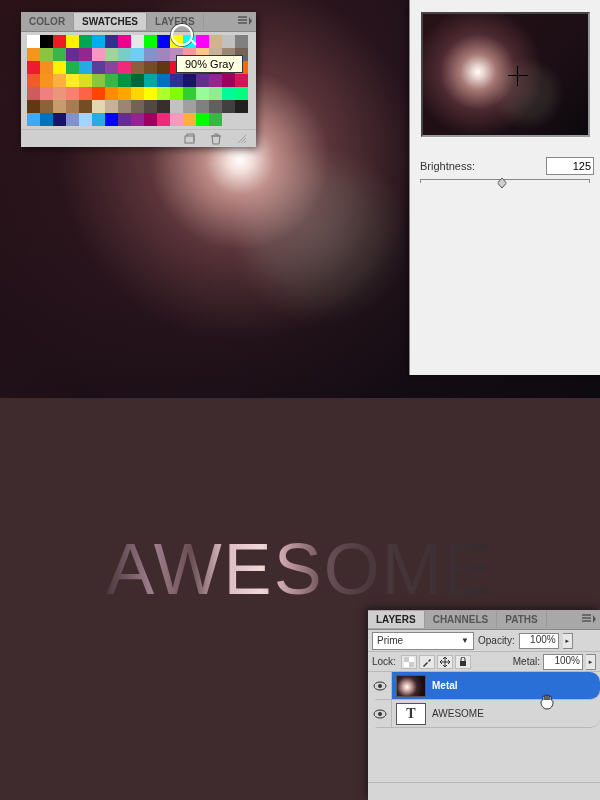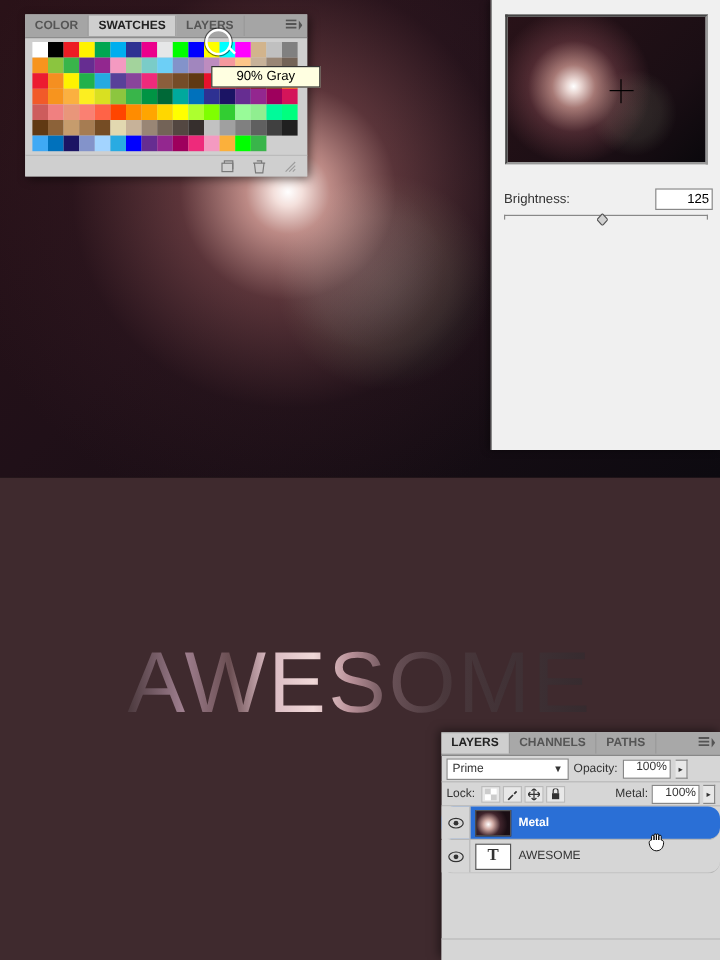--- a/index.html
+++ b/index.html
@@ -89,21 +89,21 @@
     width: 22px; height: 22px; border: 2px solid #fff; border-radius: 50%;
     box-shadow: 0 0 0 1px rgba(0,0,0,0.5);
   }
   .swatch-cursor .handle {
     position: absolute; top: 16px; left: 16px; width: 8px; height: 8px;
     border-top: 2px solid #fff;
     transform: rotate(45deg);
   }
   .tooltip {
     position: absolute; top: 55px; left: 176px;
-    background: #ffffe1; border: 1px solid #333; padding: 2px 20px;
+    background: #ffffe1; border: 1px solid #333; padding: 2px 8px;
     font-size: 11px; color: #000;
   }
 
   
   .lensflare-dialog {
     position: absolute; top: 0; right: 0;
     width: 191px; height: 375px;
     background: #f0f0f0;
     border-left: 1px solid #888;
     box-shadow: -2px 0 6px rgba(0,0,0,0.4);

